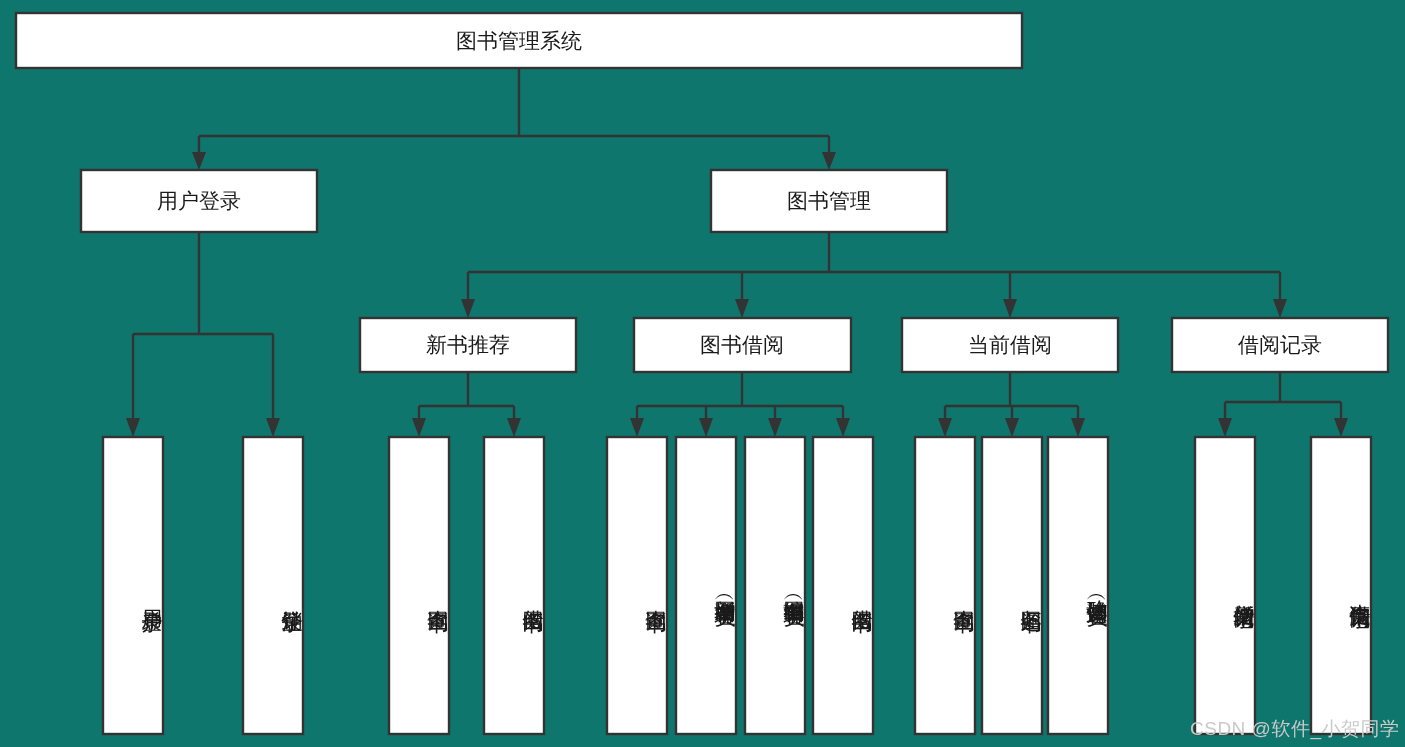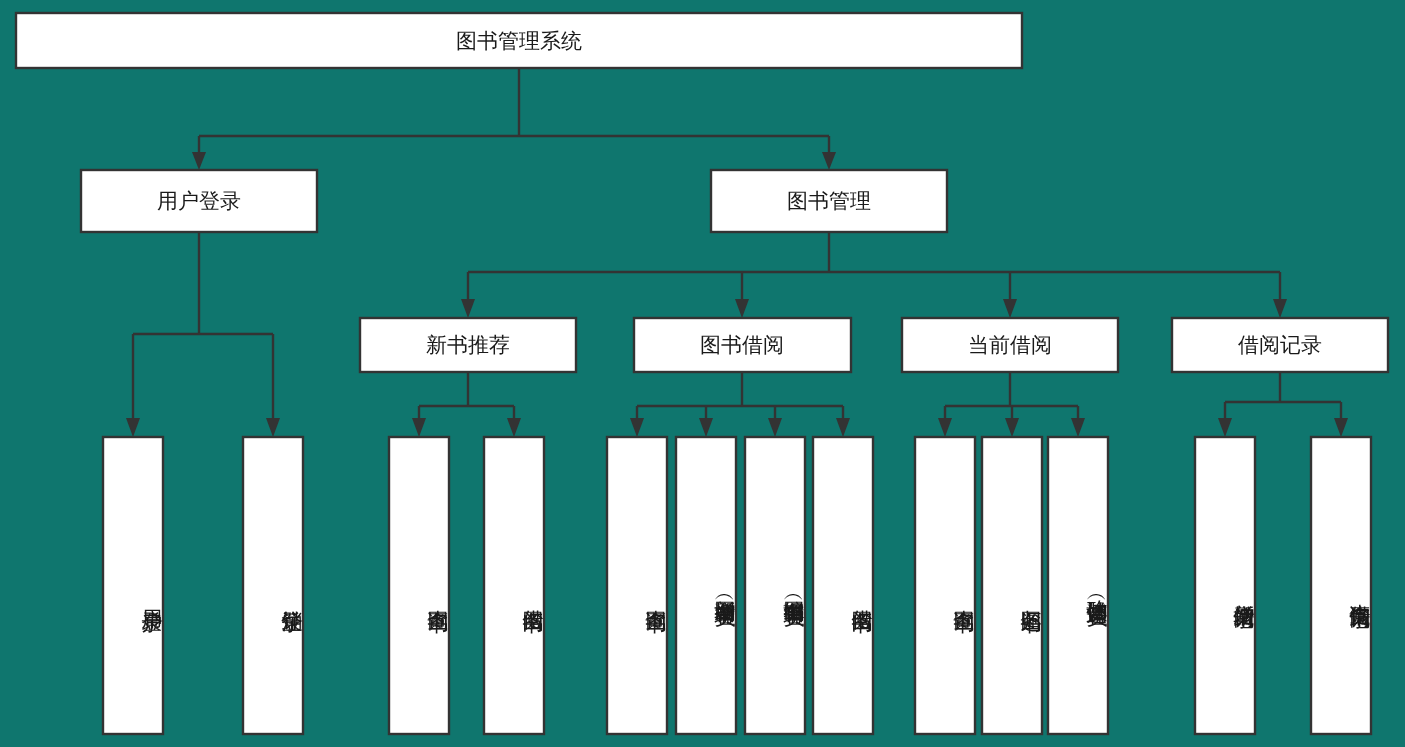--- a/index.html
+++ b/index.html
@@ -205,14 +205,15 @@
   <div class="node-label-v" style="left:607px; top:461px; width:60px; height:268px;">查询图书</div>
   <div class="node-label-v" style="left:676px; top:443px; width:60px; height:288px;">新增图书（管理员）</div>
   <div class="node-label-v" style="left:745px; top:443px; width:60px; height:288px;">编辑图书（管理员）</div>
   <div class="node-label-v" style="left:813px; top:461px; width:60px; height:268px;">借阅图书</div>
   <div class="node-label-v" style="left:915px; top:461px; width:60px; height:268px;">查询图书</div>
   <div class="node-label-v" style="left:982px; top:461px; width:60px; height:268px;">归还图书</div>
   <div class="node-label-v" style="left:1048px; top:443px; width:60px; height:288px;">确认归还（管理员）</div>
   <div class="node-label-v" style="left:1195px; top:451px; width:60px; height:278px;">新增借阅记录</div>
   <div class="node-label-v" style="left:1311px; top:451px; width:60px; height:278px;">查询借阅记录</div>
 
+  <div class="watermark" style="left:1190px; top:716px;">CSDN @软件_小贺同学</div>
 
 </div>
 
 </body></html>

